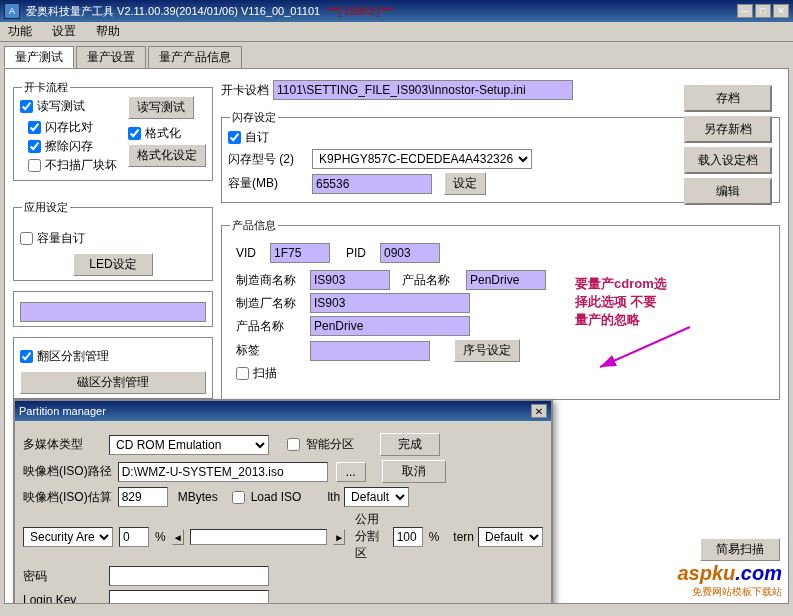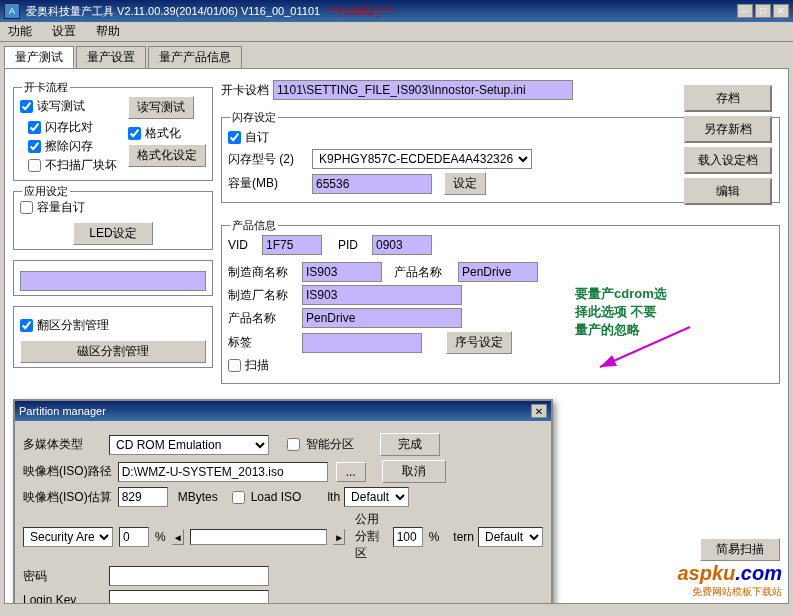--- a/index.html
+++ b/index.html
@@ -186,40 +186,40 @@
       cursor: pointer;
       font-size: 12px;
       font-family: inherit;
       min-width: 70px;
       text-align: center;
     }
 
     
     .product-section {
       border: 1px solid #888;
-      padding: 6px;
+      padding: 14px;
       margin-top: 4px;
       position: relative;
     }
     .product-section-title {
       position: absolute;
       top: -8px;
       left: 8px;
       background: #fff;
       padding: 0 2px;
       font-size: 11px;
     }
 
     
     .annotation {
       position: absolute;
       right: 85px;
-      top: 208px;
+      top: 198px;
       font-size: 13px;
-      color: #15803d;
+      color: #be185d;
       font-weight: bold;
       line-height: 1.4;
       width: 120px;
     }
 
     
     .arrow-svg {
       position: absolute;
       right: 80px;
       top: 200px;
@@ -379,21 +379,21 @@
             <button class="btn" style="margin-bottom:4px;">读写测试</button>
             <div class="checkbox-row">
               <input type="checkbox" checked="" style="">
               <span>格式化</span>
             </div>
             <button class="btn">格式化设定</button>
           </div>
         </div>
       </div>
 
-      <div class="section-box" style="margin-top:10px;padding-top:5px;">
+      <div class="section-box" style="margin-top:26px;padding-top:20px;">
         <span class="section-title">应用设定</span>
         <div class="checkbox-row">
           <input type="checkbox" style="">
           <span>容量自订</span>
         </div>
         <div style="margin-top:6px;text-align:center;">
           <button class="btn" style="width:80px;">LED设定</button>
         </div>
       </div>
 

